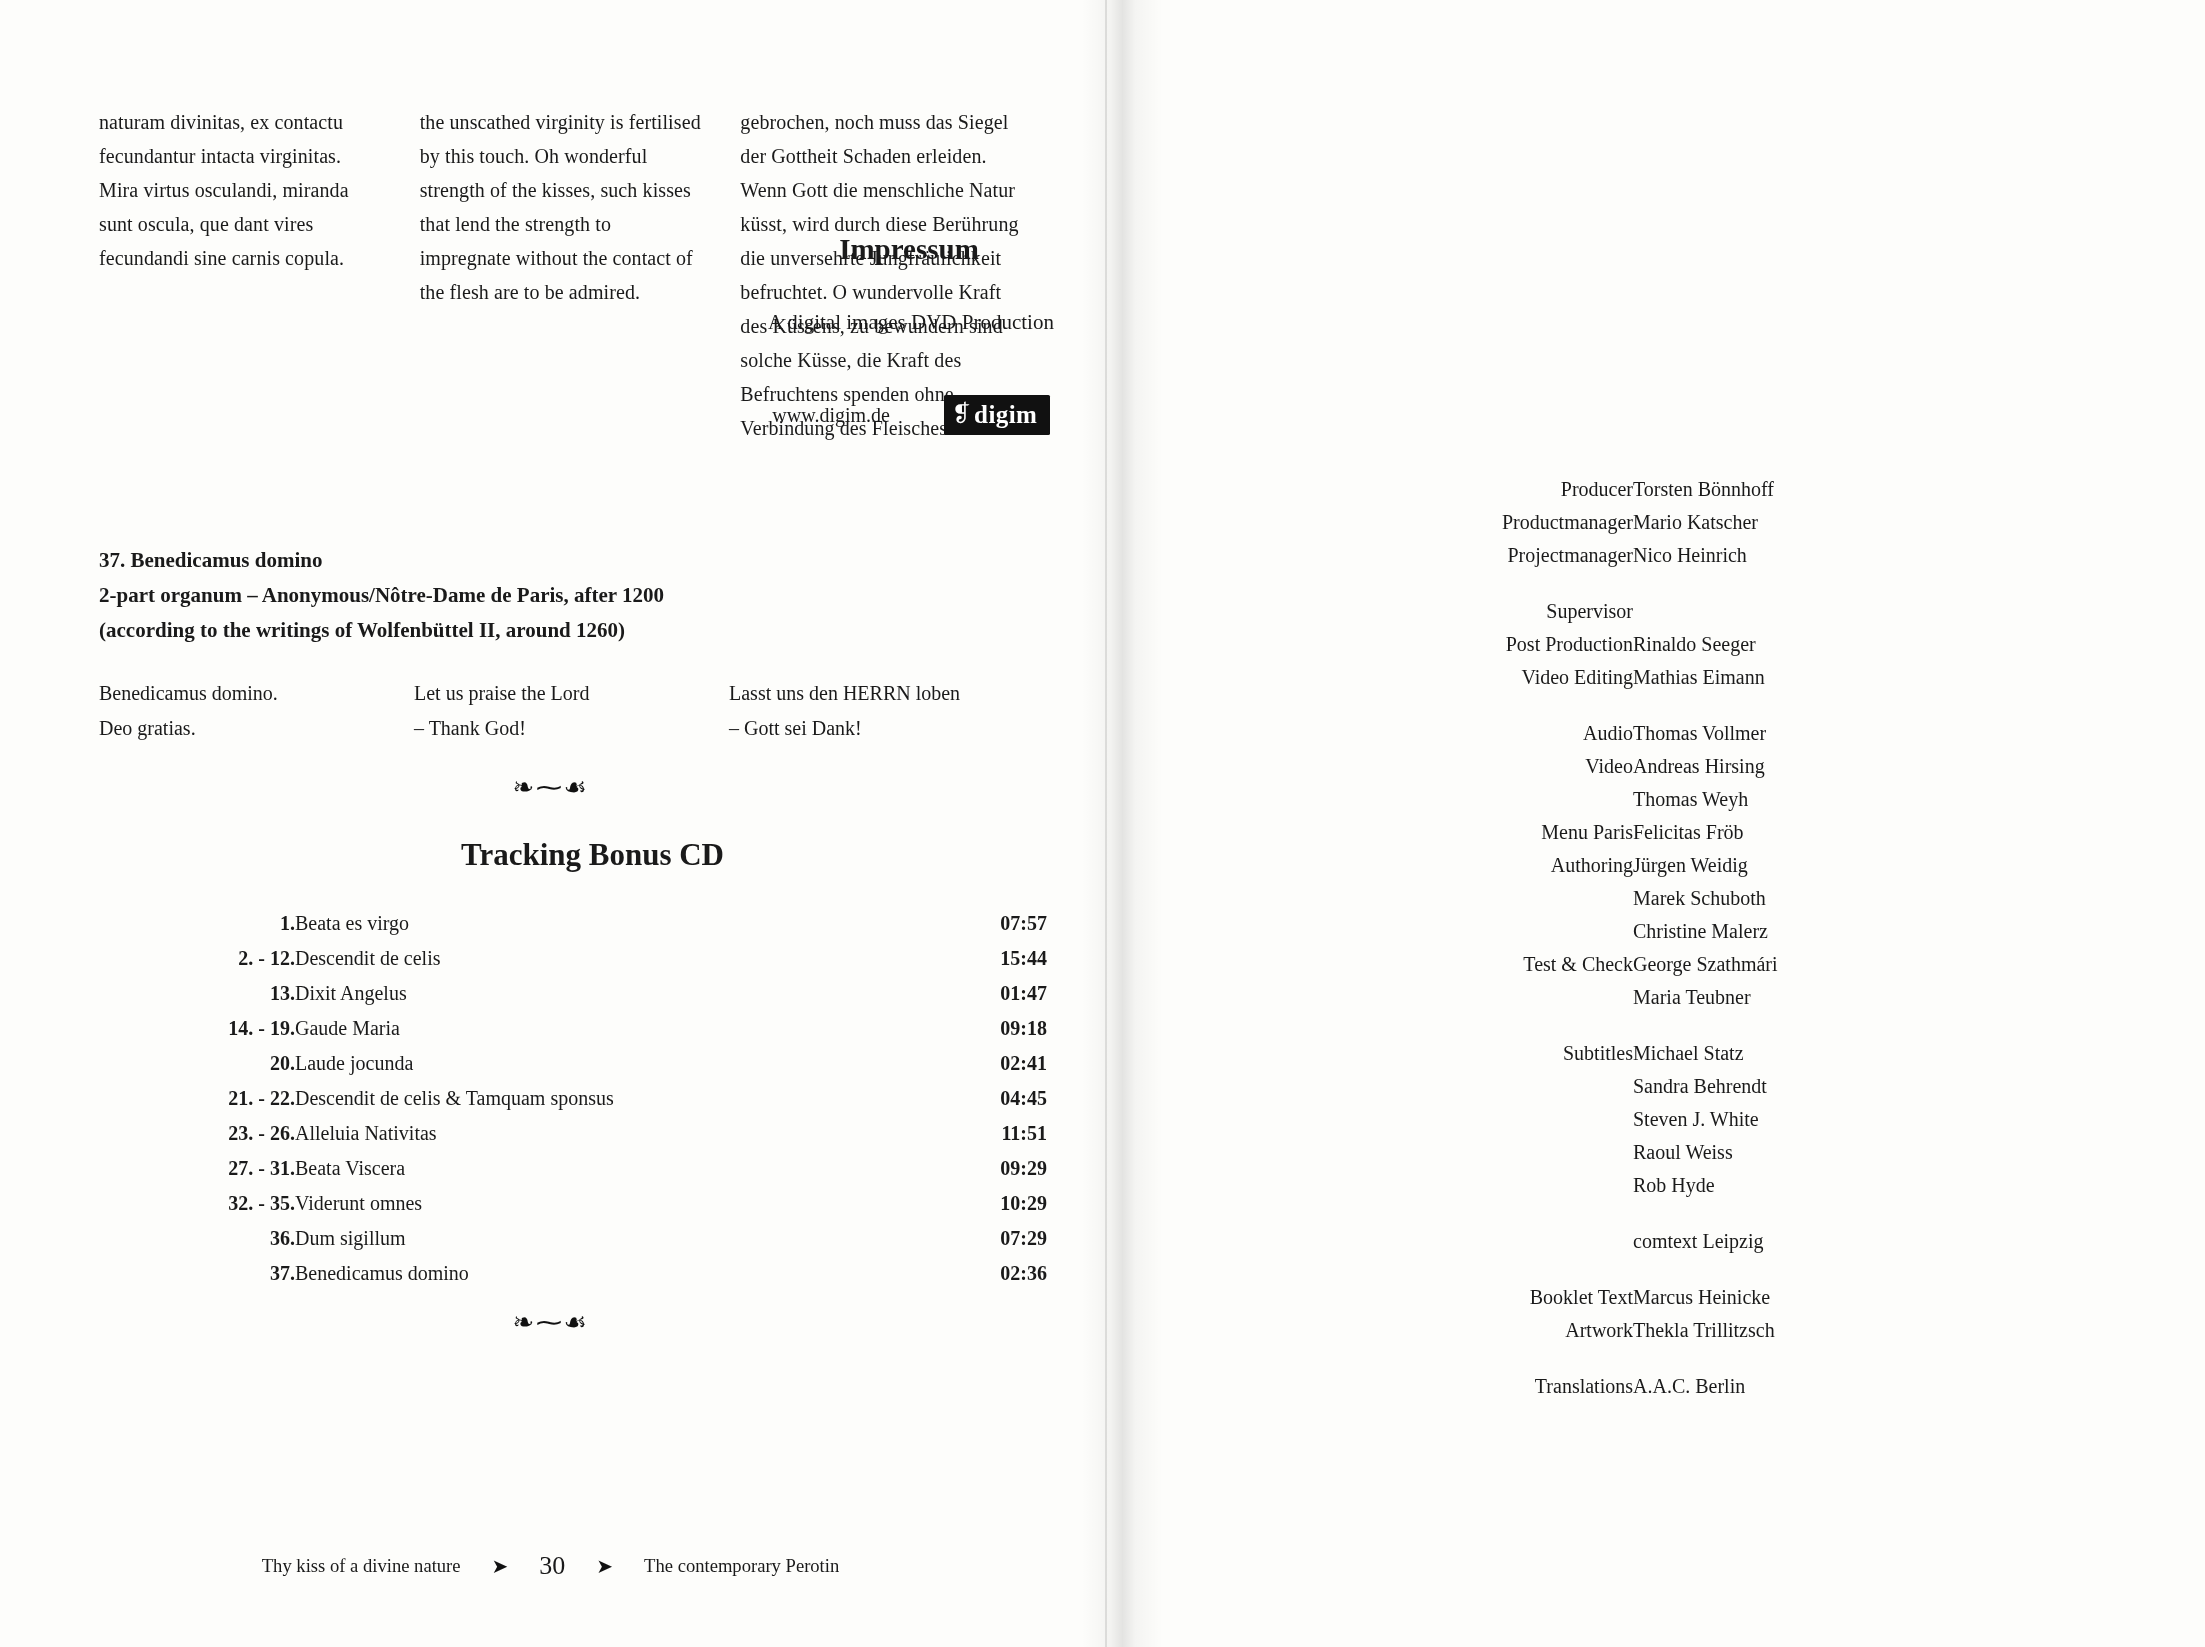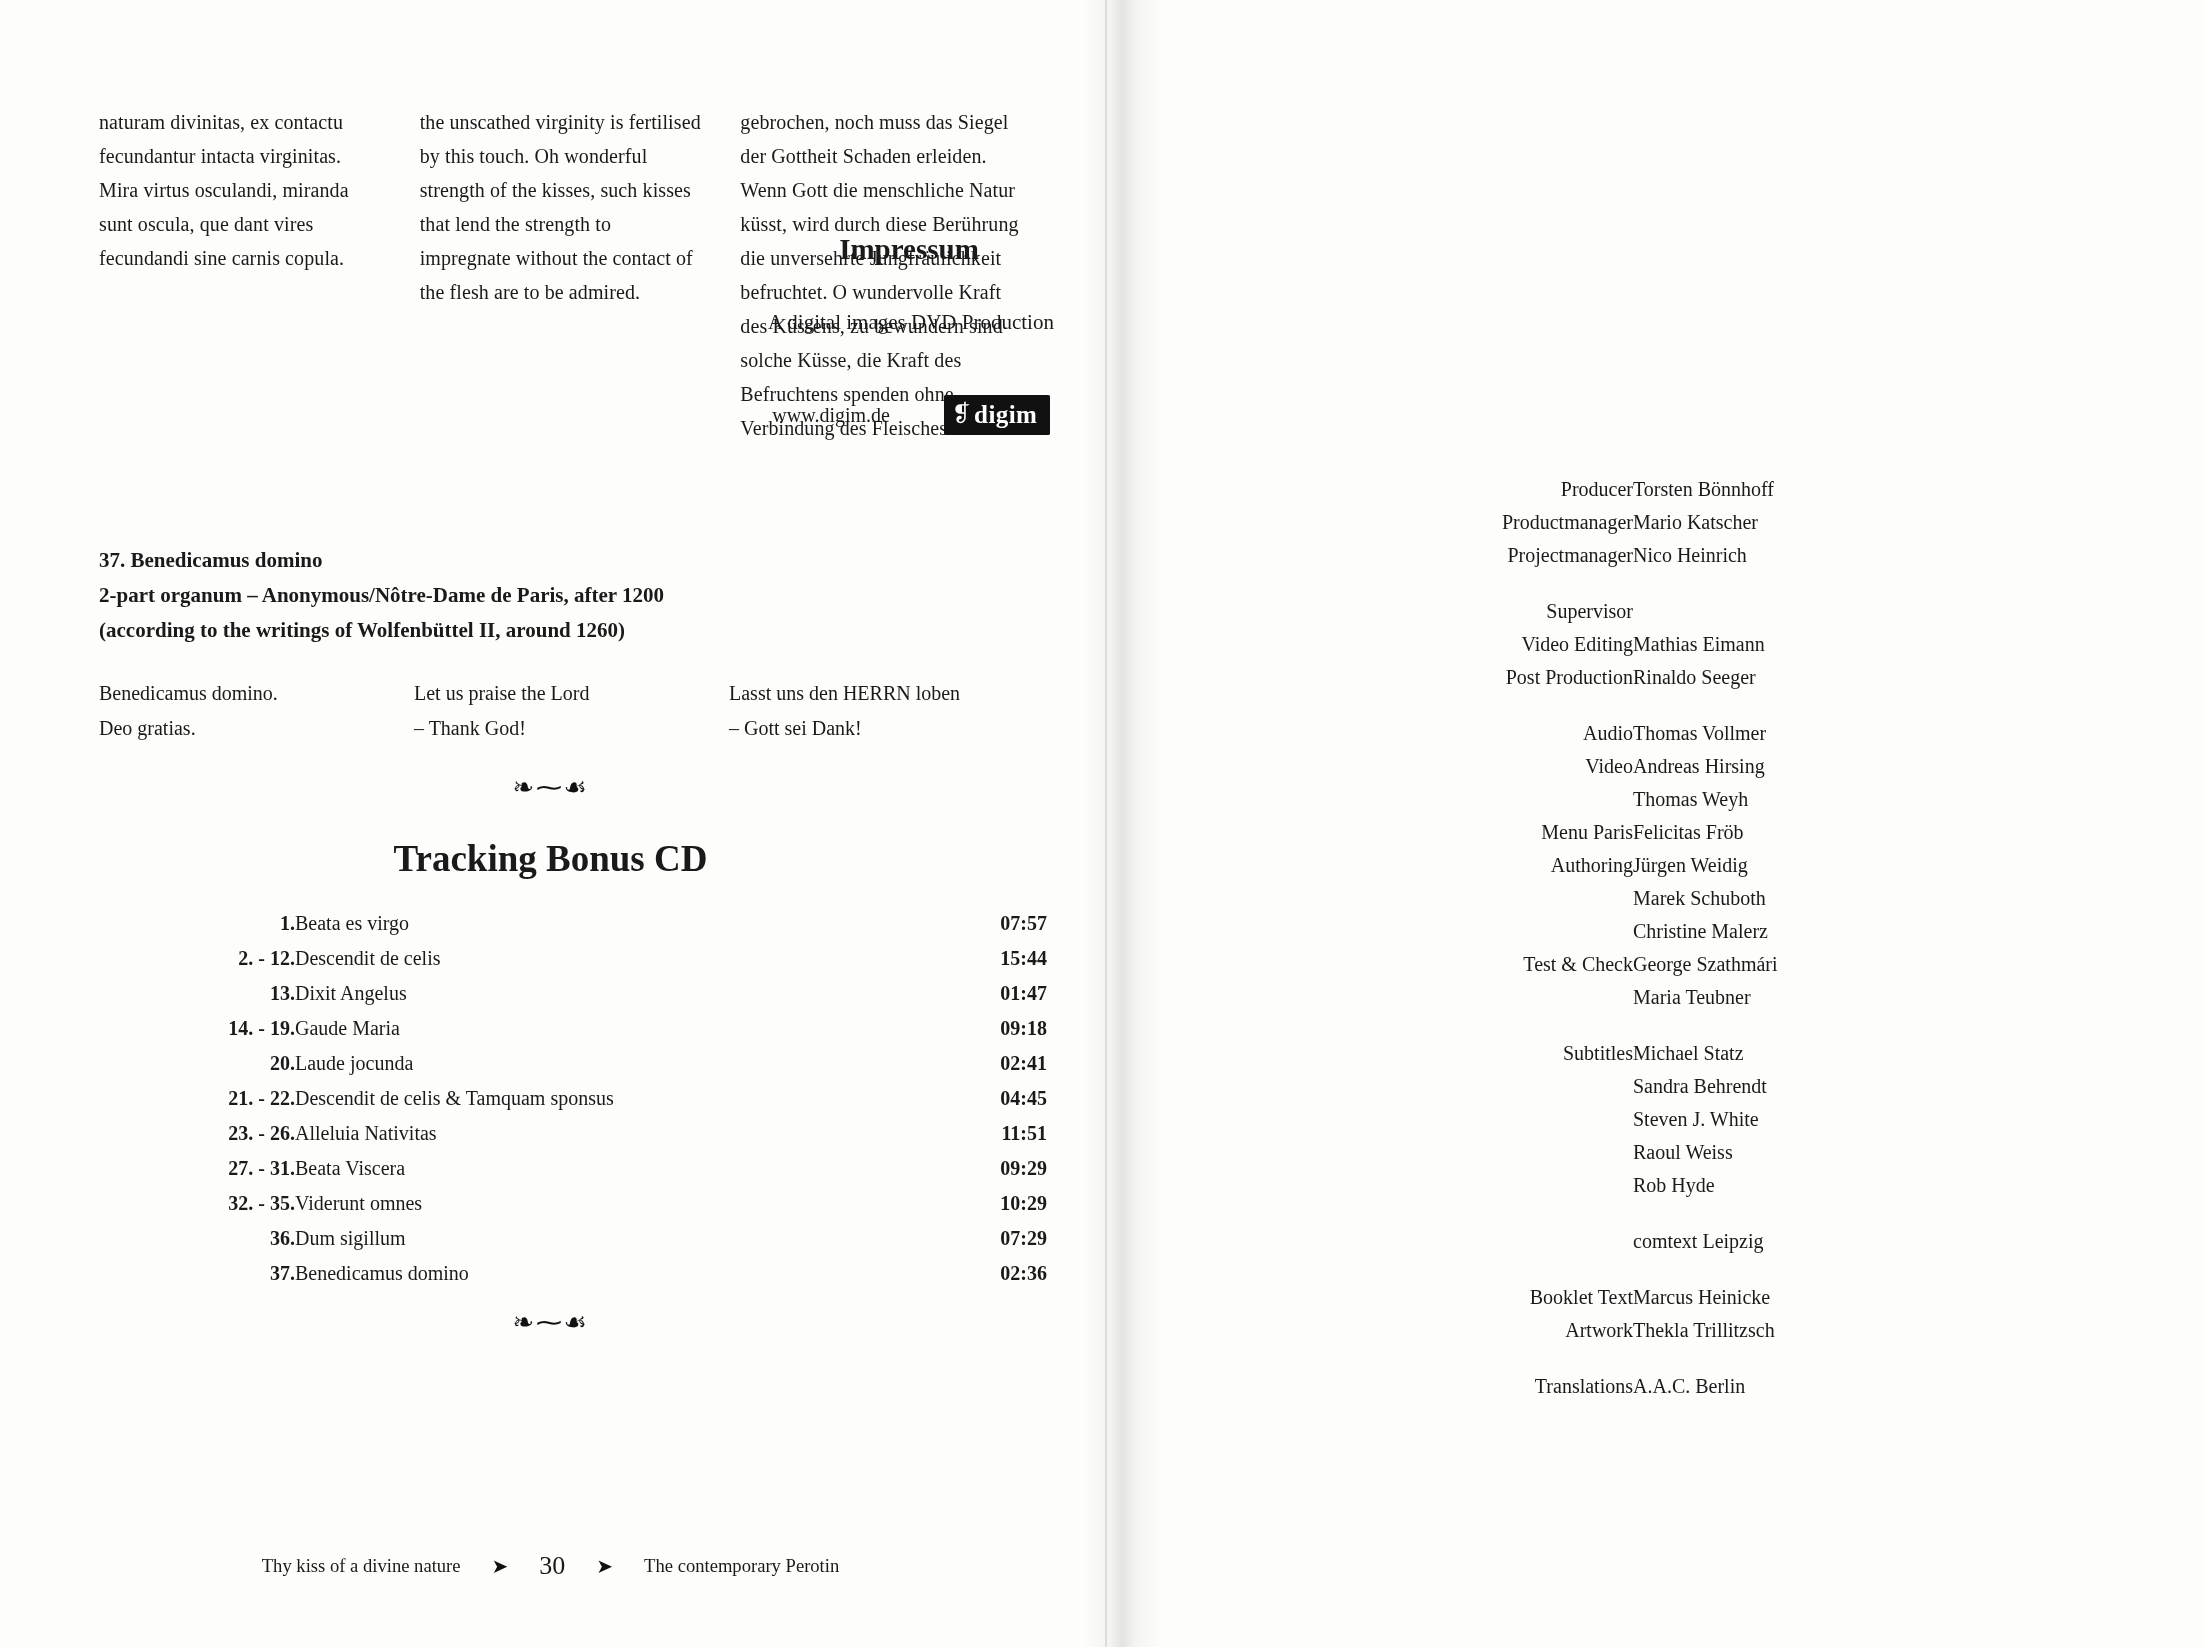--- a/index.html
+++ b/index.html
@@ -112,21 +112,22 @@
   .orn-1 { top: 772px; }
   .orn-2 { top: 1307px; }
 
   .bonus-title {
     position: absolute;
     left: 0;
     top: 837px;
     width: 1101px;
     text-align: center;
     font-weight: bold;
-    font-size: 37px;
+    font-size: 31px;
+    padding-left: 42px;
   }
 
   .tracklist {
     position: absolute;
     left: 140px;
     top: 906px;
     width: 907px;
     border-collapse: collapse;
   }
   .tracklist td {
@@ -393,26 +394,26 @@
           </tr>
         <tr class="spacer">
             <td></td>
             <td></td>
           </tr>
         <tr>
             <td class="cr-role">Supervisor</td>
             <td class="cr-name"></td>
           </tr>
         <tr>
+            <td class="cr-role">Post Production</td>
+            <td class="cr-name">Rinaldo Seeger</td>
+          </tr>
+        <tr>
             <td class="cr-role">Video Editing</td>
             <td class="cr-name">Mathias Eimann</td>
-          </tr>
-        <tr>
-            <td class="cr-role">Post Production</td>
-            <td class="cr-name">Rinaldo Seeger</td>
           </tr>
         <tr class="spacer">
             <td></td>
             <td></td>
           </tr>
         <tr>
             <td class="cr-role">Audio</td>
             <td class="cr-name">Thomas Vollmer</td>
           </tr>
         <tr>

